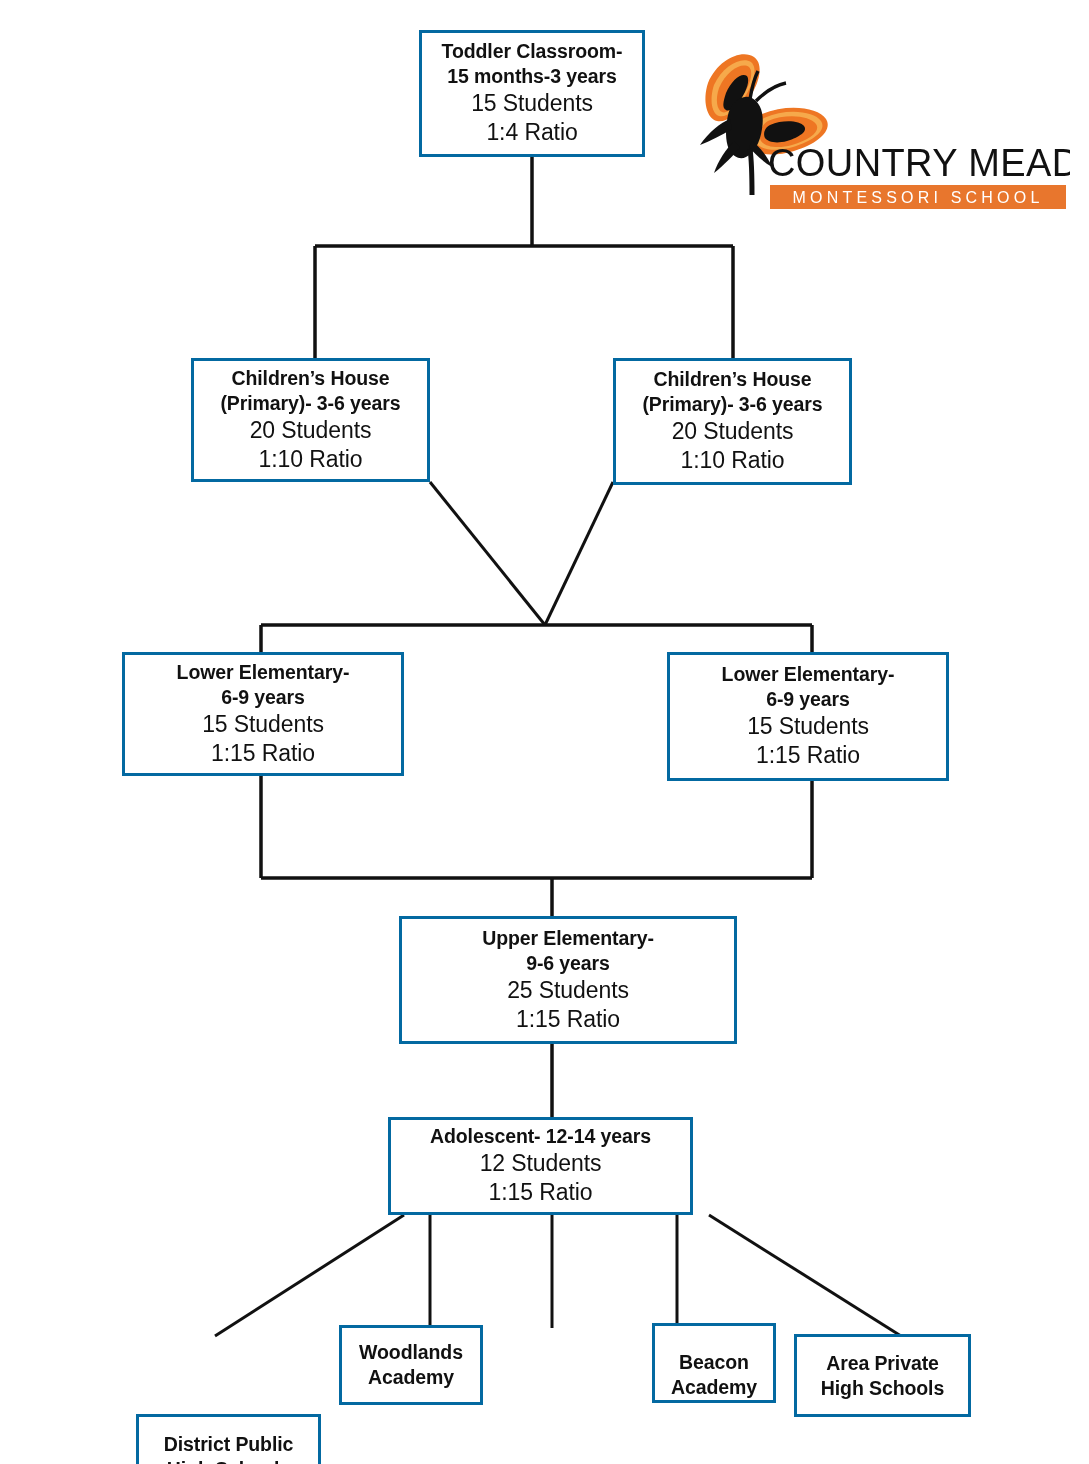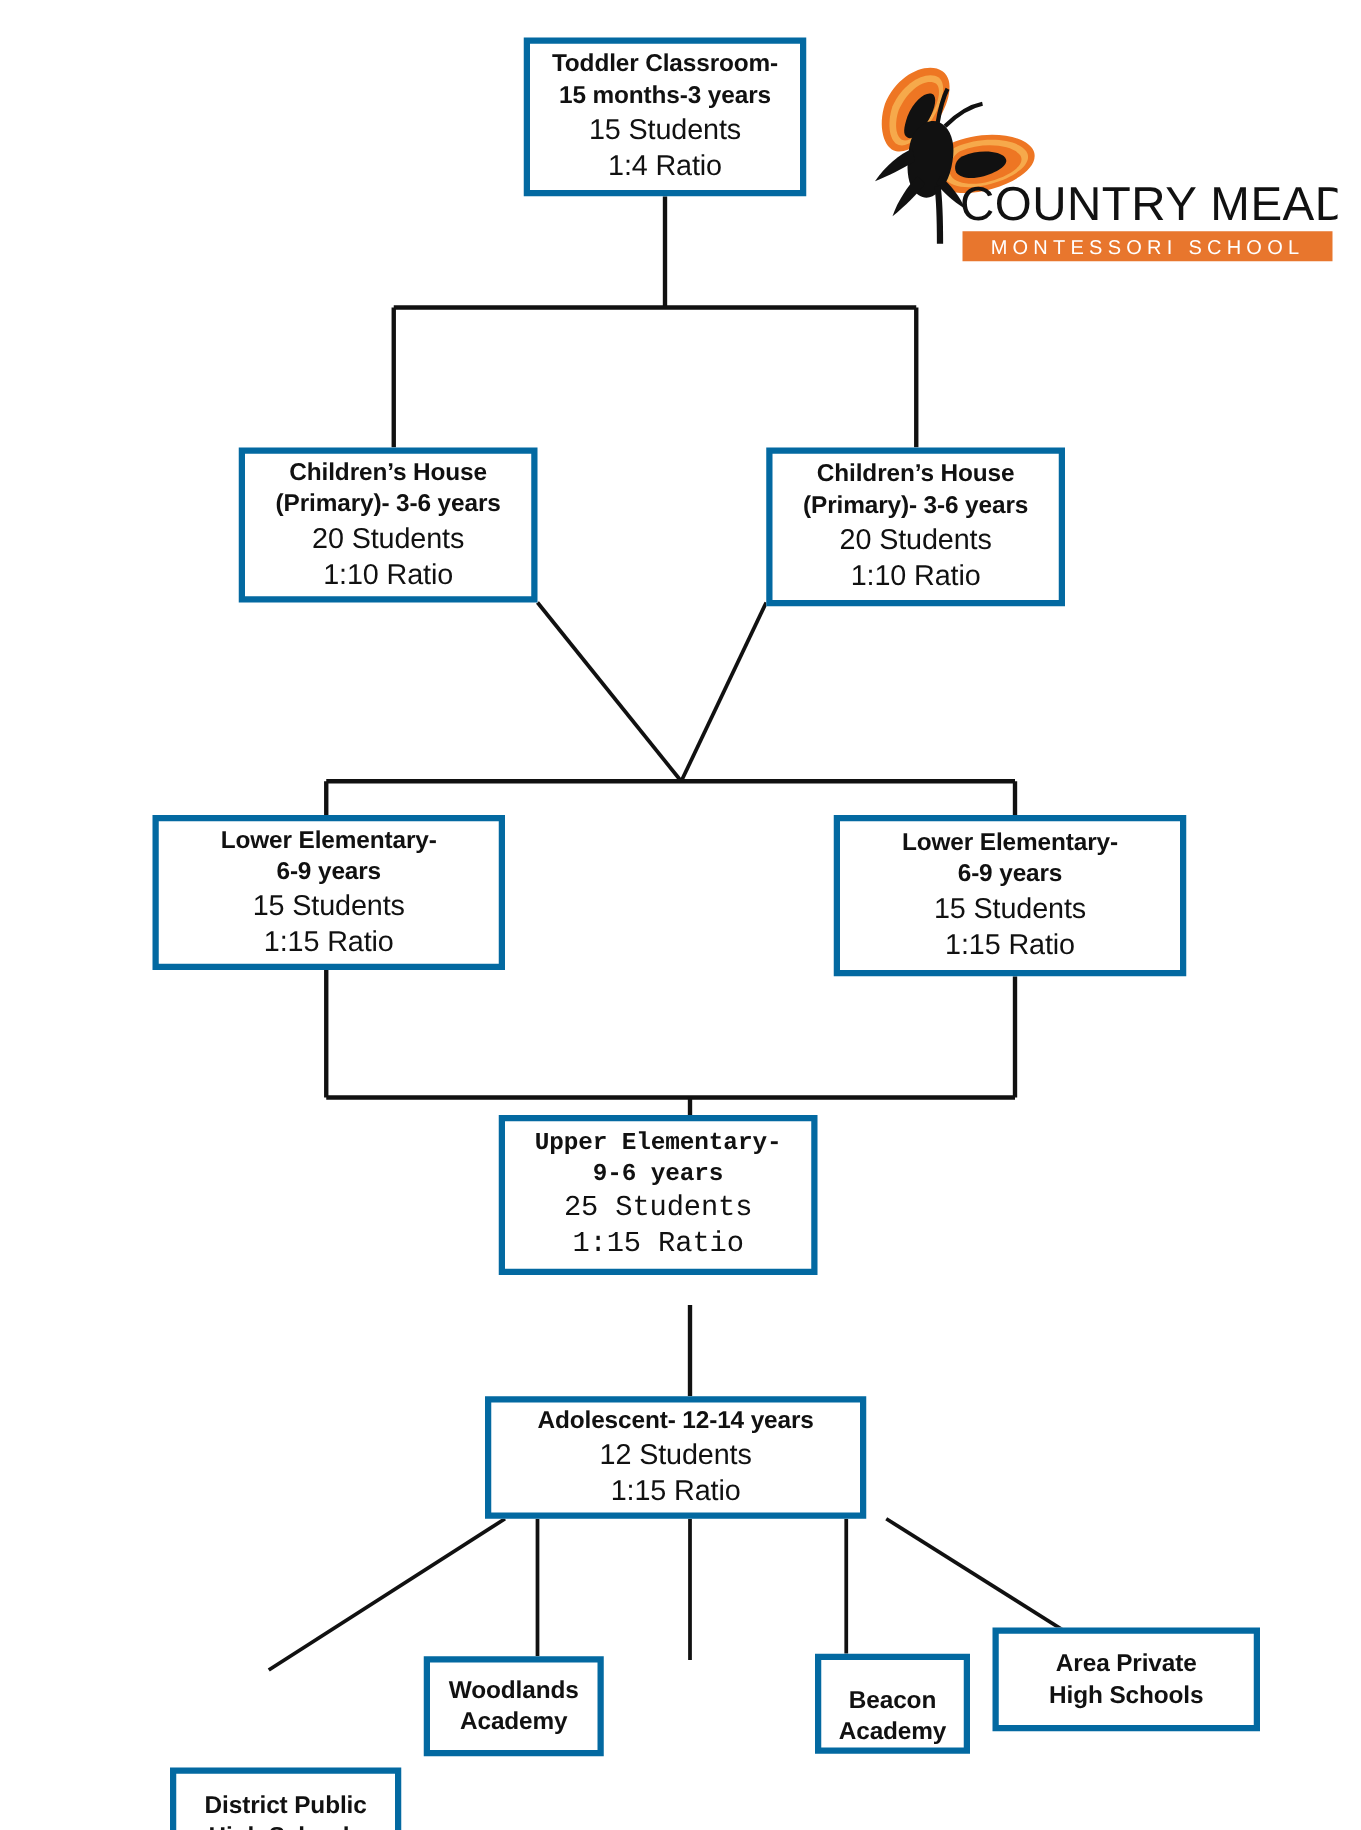--- a/index.html
+++ b/index.html
@@ -26,21 +26,21 @@
     left: 0;
     top: 0;
     width: 1089px;
     height: 1464px;
     z-index: 1;
   }
   .node {
     position: absolute;
     z-index: 2;
     background: #ffffff;
-    border: 5px solid #0369a1;
+    border: 3px solid #0369a1;
     box-sizing: border-box;
     display: flex;
     flex-direction: column;
     align-items: center;
     justify-content: center;
     text-align: center;
     line-height: 1.28;
     color: #111111;
   }
   .node .ttl {
@@ -57,28 +57,28 @@
     font-weight: bold;
     font-size: 19.5px;
   }
 
   
   #node-toddler        { left: 419px; top: 30px;   width: 226px; height: 127px; }
   #node-primary-left   { left: 191px; top: 358px;  width: 239px; height: 124px; }
   #node-primary-right  { left: 613px; top: 358px;  width: 239px; height: 127px; }
   #node-lower-left     { left: 122px; top: 652px;  width: 282px; height: 124px; }
   #node-lower-right    { left: 667px; top: 652px;  width: 282px; height: 129px; }
-  #node-upper          { left: 399px; top: 892px;  width: 255px; height: 128px; font-family: Liberation Mono, monospace; }
+  #node-upper          { left: 399px; top: 916px;  width: 338px; height: 128px; }
   #node-adolescent     { left: 388px; top: 1117px; width: 305px; height: 98px; }
 
   #leaf-district  { left: 136px; top: 1414px; width: 185px; height: 85px; }
   #leaf-woodlands { left: 339px; top: 1325px; width: 144px; height: 80px; }
   #leaf-carmel    { left: 490px; top: 1328px; width: 152px; height: 104px; }
   #leaf-beacon    { left: 652px; top: 1323px; width: 124px; height: 80px; justify-content: flex-end; }
-  #leaf-private   { left: 794px; top: 1302px; width: 214px; height: 83px; }
+  #leaf-private   { left: 794px; top: 1334px; width: 177px; height: 83px; }
 
   
   #logo {
     position: absolute;
     left: 690px;
     top: 45px;
     width: 380px;
     height: 170px;
     z-index: 3;
   }

